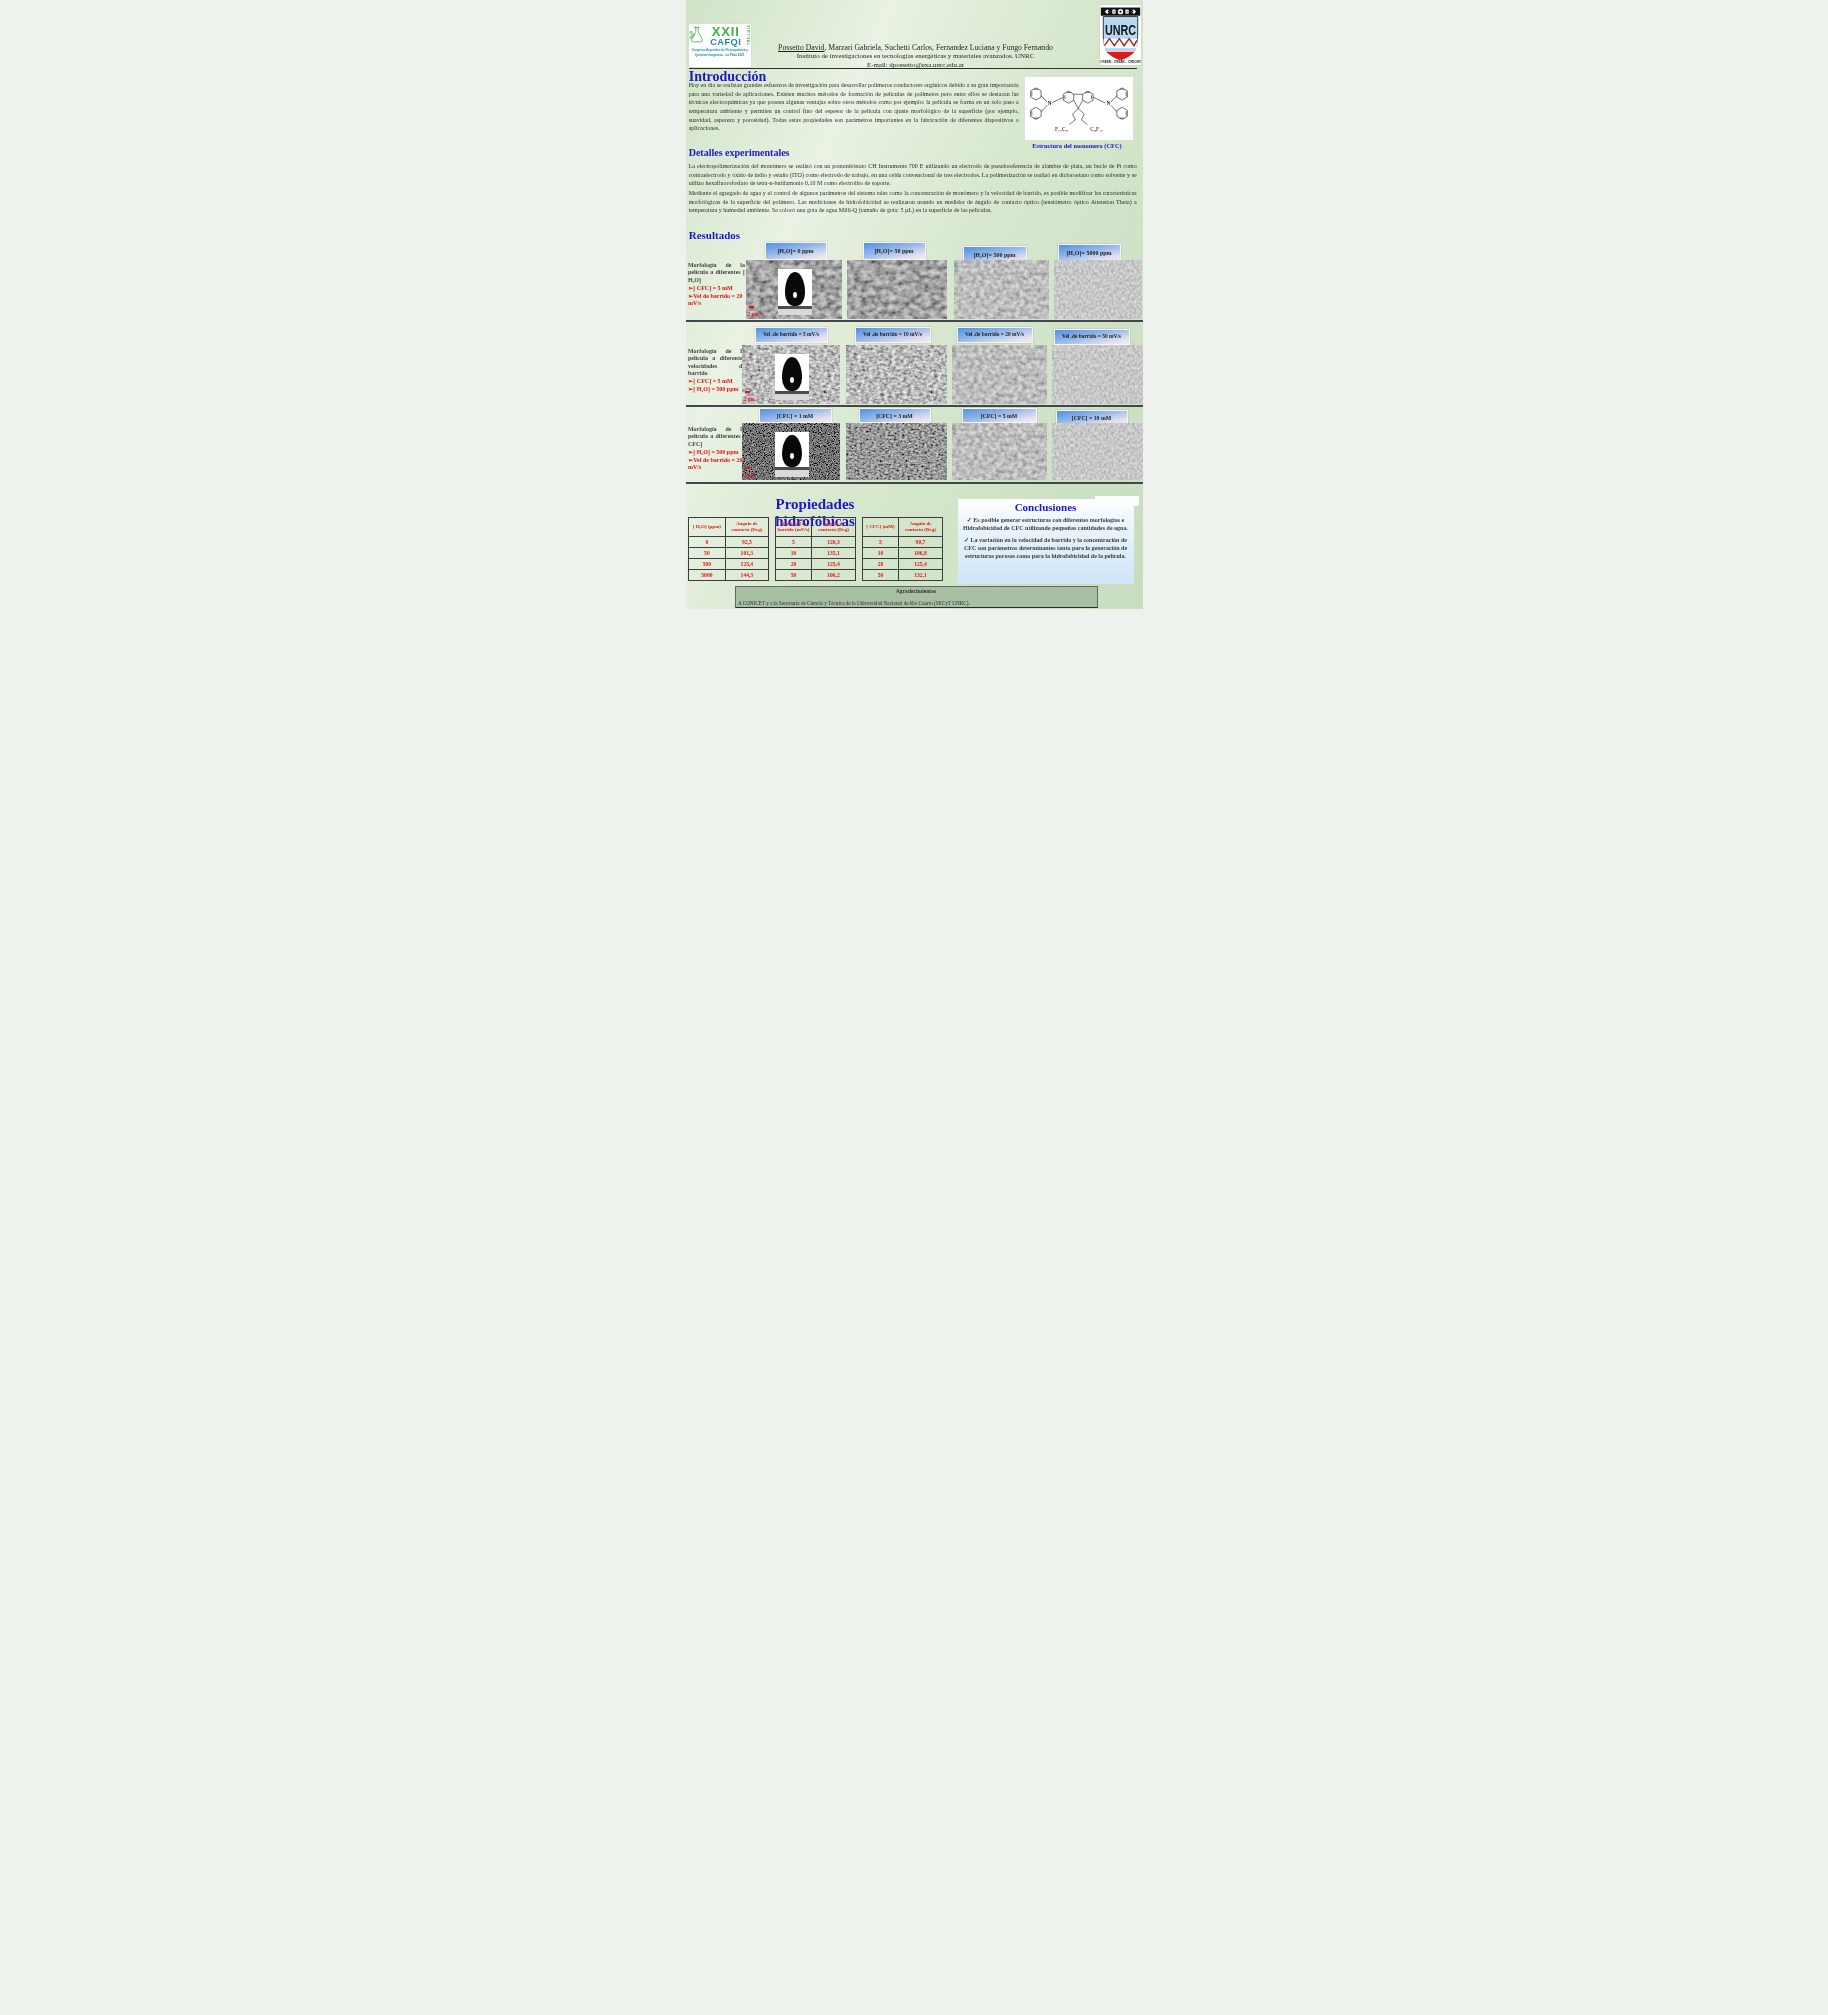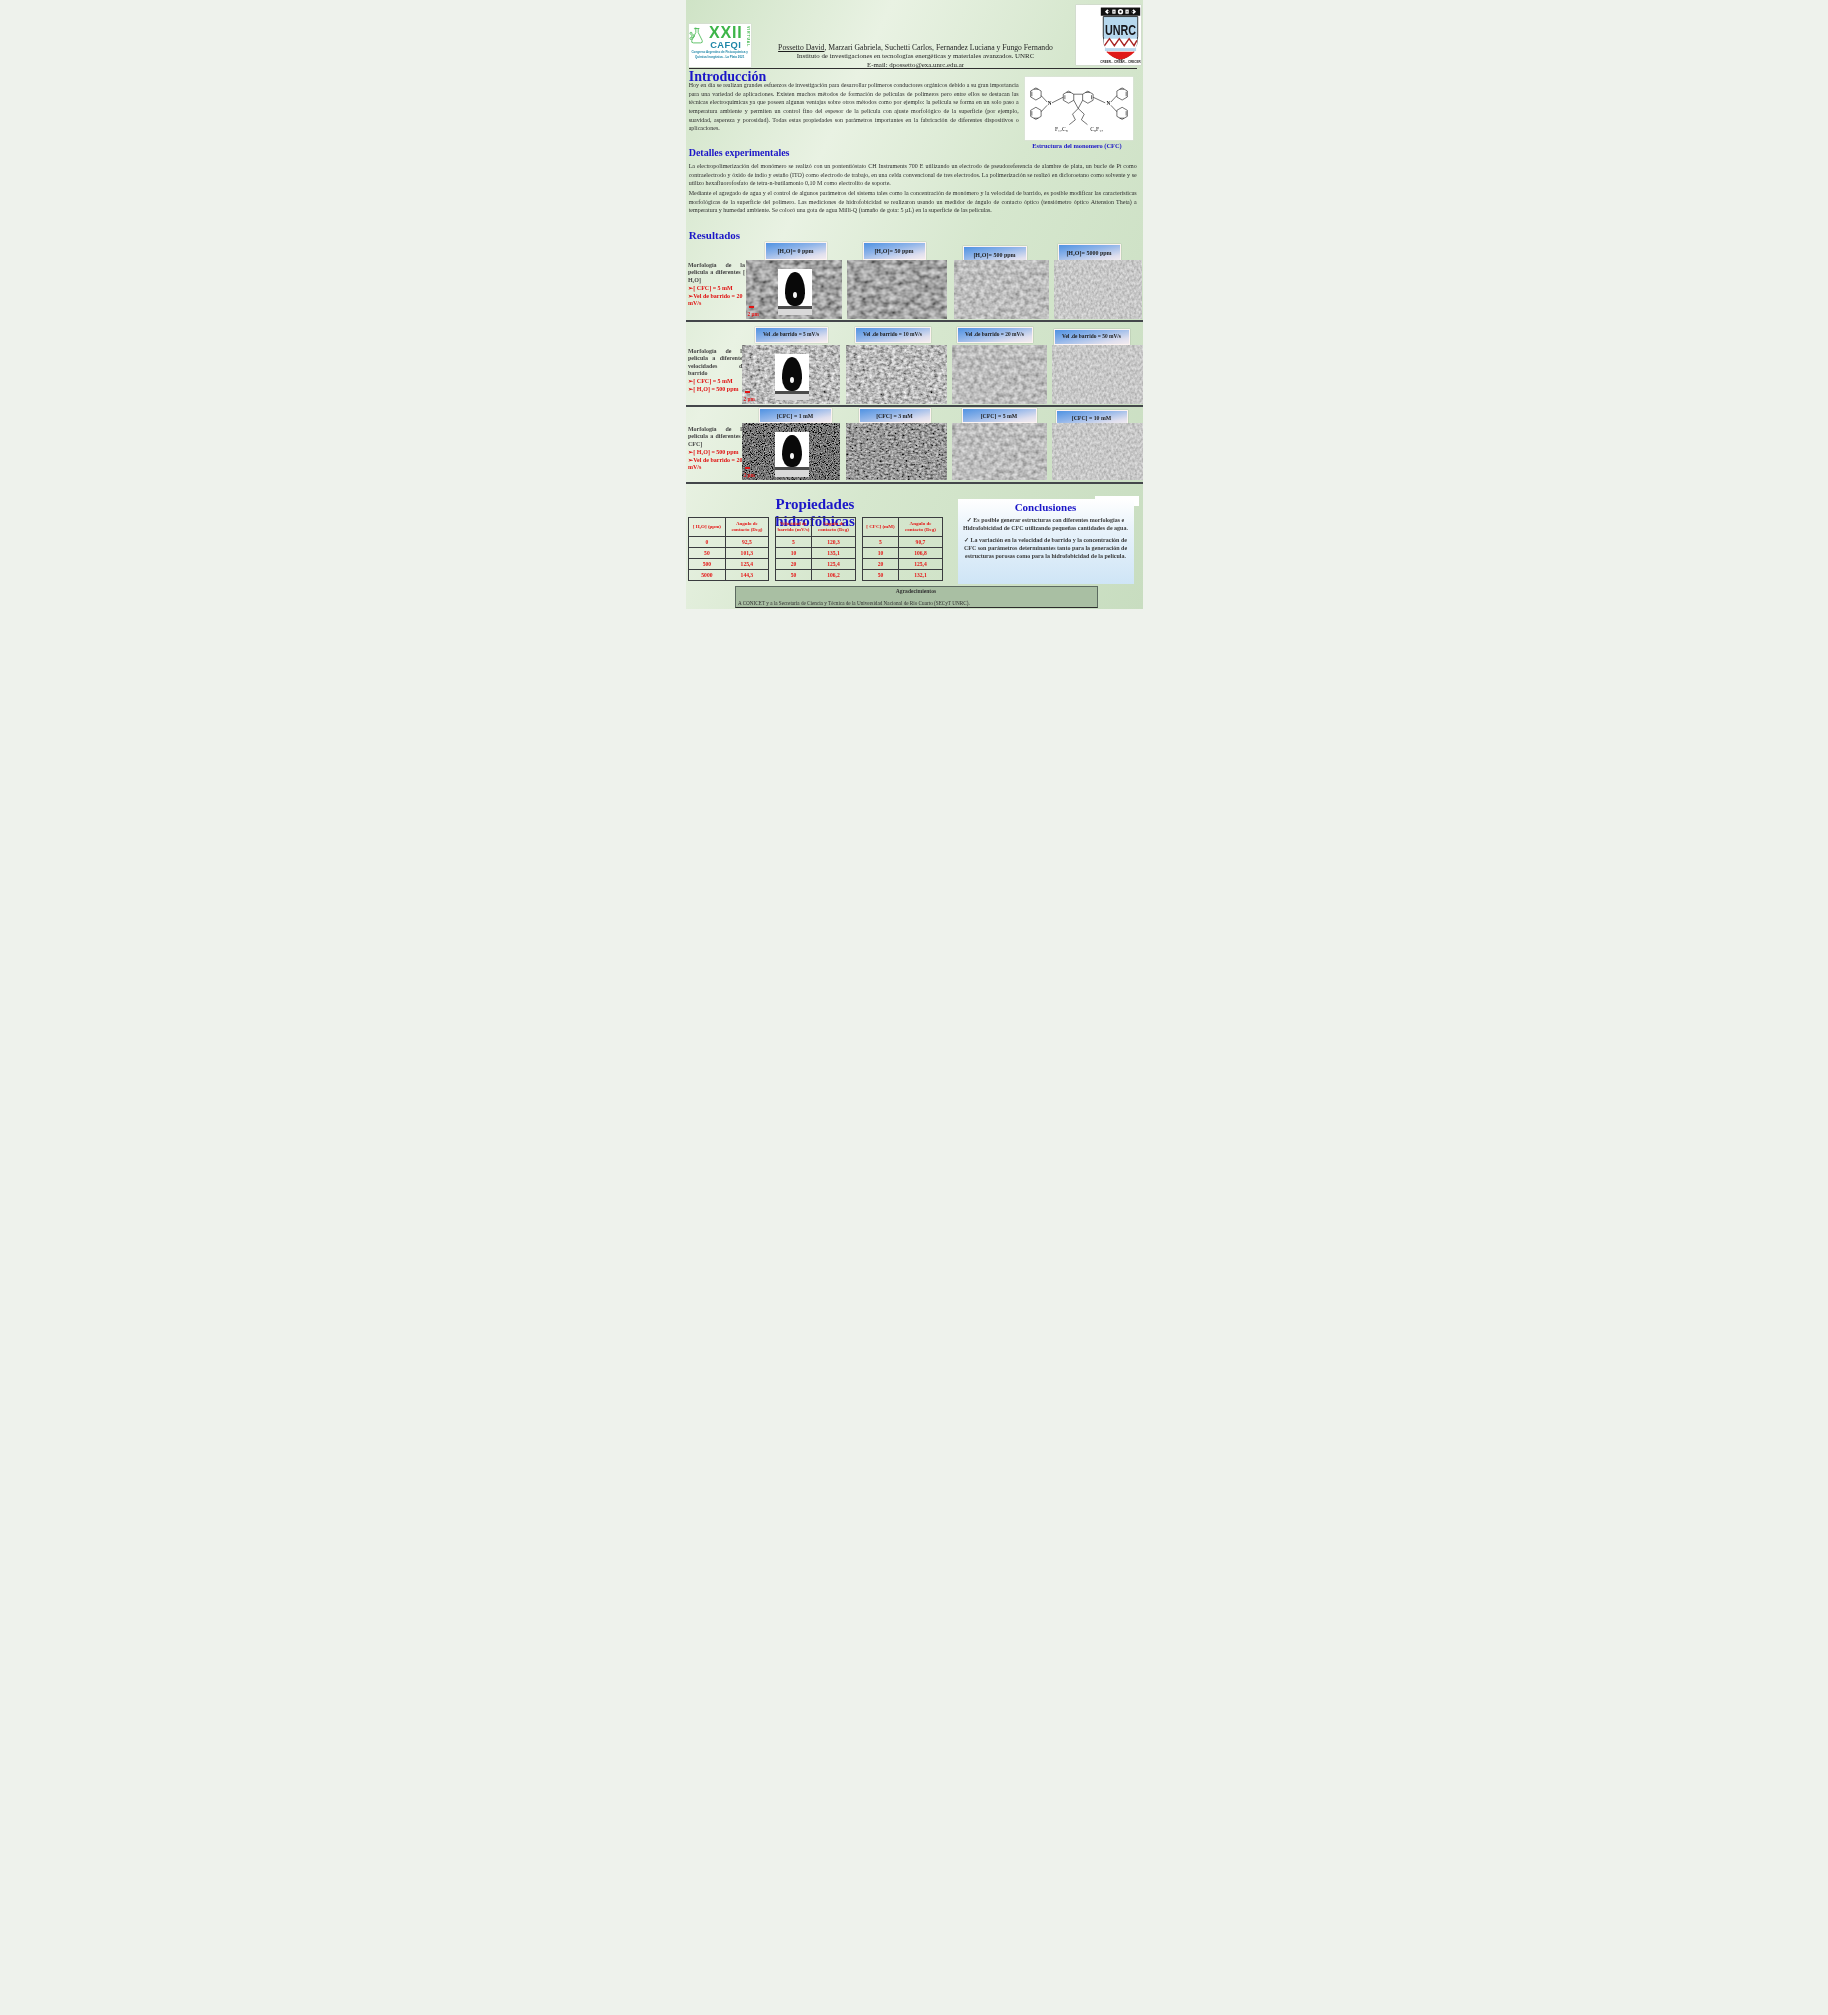--- a/index.html
+++ b/index.html
@@ -16,29 +16,29 @@
   #authors .main{text-decoration:underline;margin-top:40px;}
   #institute{position:absolute;left:57px;top:52px;width:346px;text-align:center;font-size:6.9px;color:#1e1e1e;}
   #email{position:absolute;left:57px;top:61px;width:346px;text-align:center;font-size:6.9px;color:#1e1e1e;}
   #email a{color:#1e1e1e;text-decoration:underline;}
   #rule0{position:absolute;left:3.2px;top:68px;width:448px;height:0.8px;background:#2e2e2e;}
 
   #logo-cafqi{position:absolute;left:3.2px;top:24px;width:62px;height:43px;background:#ffffff;
     box-shadow:0 0 0 0.4px #d8d8d8;padding:0.8px 0.8px 0 0.8px;box-sizing:border-box;}
   .cafqi-row{display:flex;align-items:center;}
   .cafqi-mid{flex:1;text-align:center;line-height:1;}
-  .cafqi-num{font-family:"Liberation Sans",sans-serif;font-weight:bold;font-size:16px;color:#3db549;letter-spacing:0.8px;}
+  .cafqi-num{font-family:"Liberation Sans",sans-serif;font-weight:bold;font-size:13px;color:#3db549;letter-spacing:0.8px;}
   .cafqi-acr{font-family:"Liberation Sans",sans-serif;font-weight:bold;font-size:9.3px;color:#1f86a8;letter-spacing:0.4px;}
   .cafqi-virtual{writing-mode:vertical-rl;font-family:"Liberation Sans",sans-serif;font-weight:bold;
     font-size:3.6px;color:#3db549;letter-spacing:0.8px;height:23.4px;}
   .cafqi-cap{font-family:"Liberation Sans",sans-serif;font-weight:bold;font-size:3px;color:#1f86a8;
     text-align:center;line-height:1.25;margin-top:1.2px;}
 
   #logo-unrc{position:absolute;right:1.6px;top:4.8px;width:41px;height:60px;background:#ffffff;
-    box-shadow:0 0 0 0.4px #cccccc;padding-left:24px;}
+    box-shadow:0 0 0 0.4px #cccccc;}
   #logo-unrc svg{width:100%;height:100%;display:block;}
 
   
   .h1{position:absolute;font-weight:bold;color:#1b16c8;}
   #h-intro{left:3.2px;top:69px;font-size:14px;}
   #h-exp{left:3.2px;top:147px;font-size:10px;}
   #h-res{left:3.2px;top:229px;font-size:11px;}
   #h-hydro{left:60px;top:496px;width:139px;text-align:center;font-size:15px;}
   .para{position:absolute;font-size:6px;line-height:1.44;color:#2d2d2d;text-align:justify;}
   #p-intro{left:3.2px;top:81px;width:330px;}

